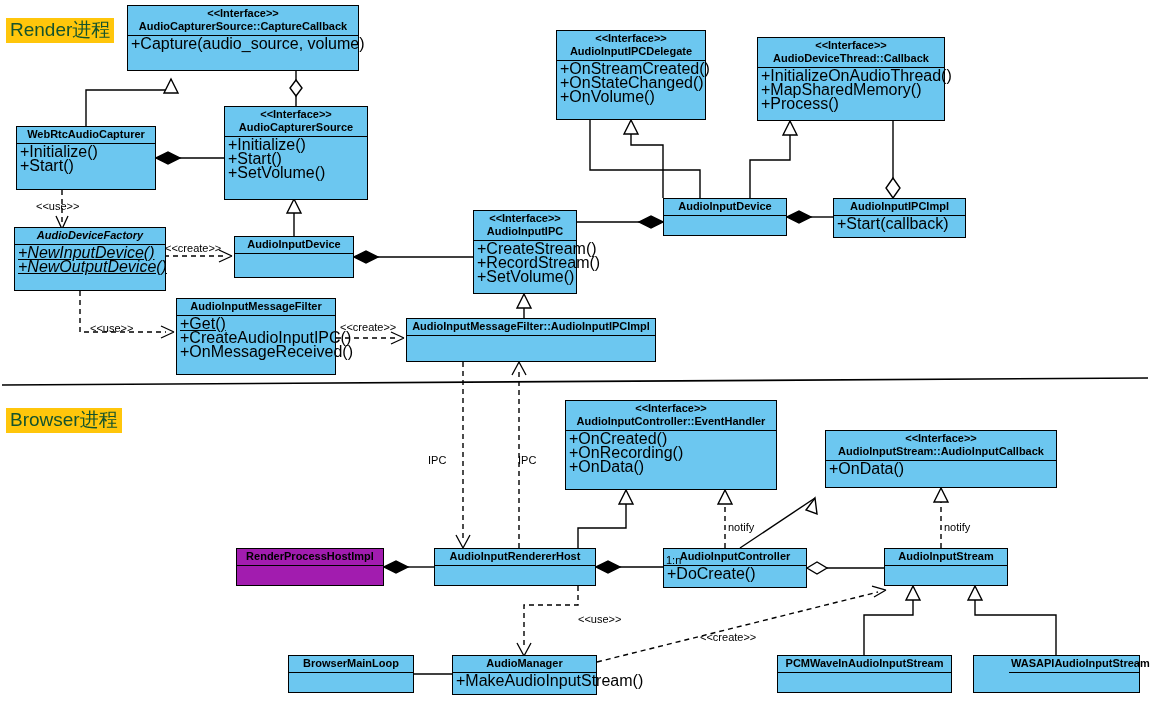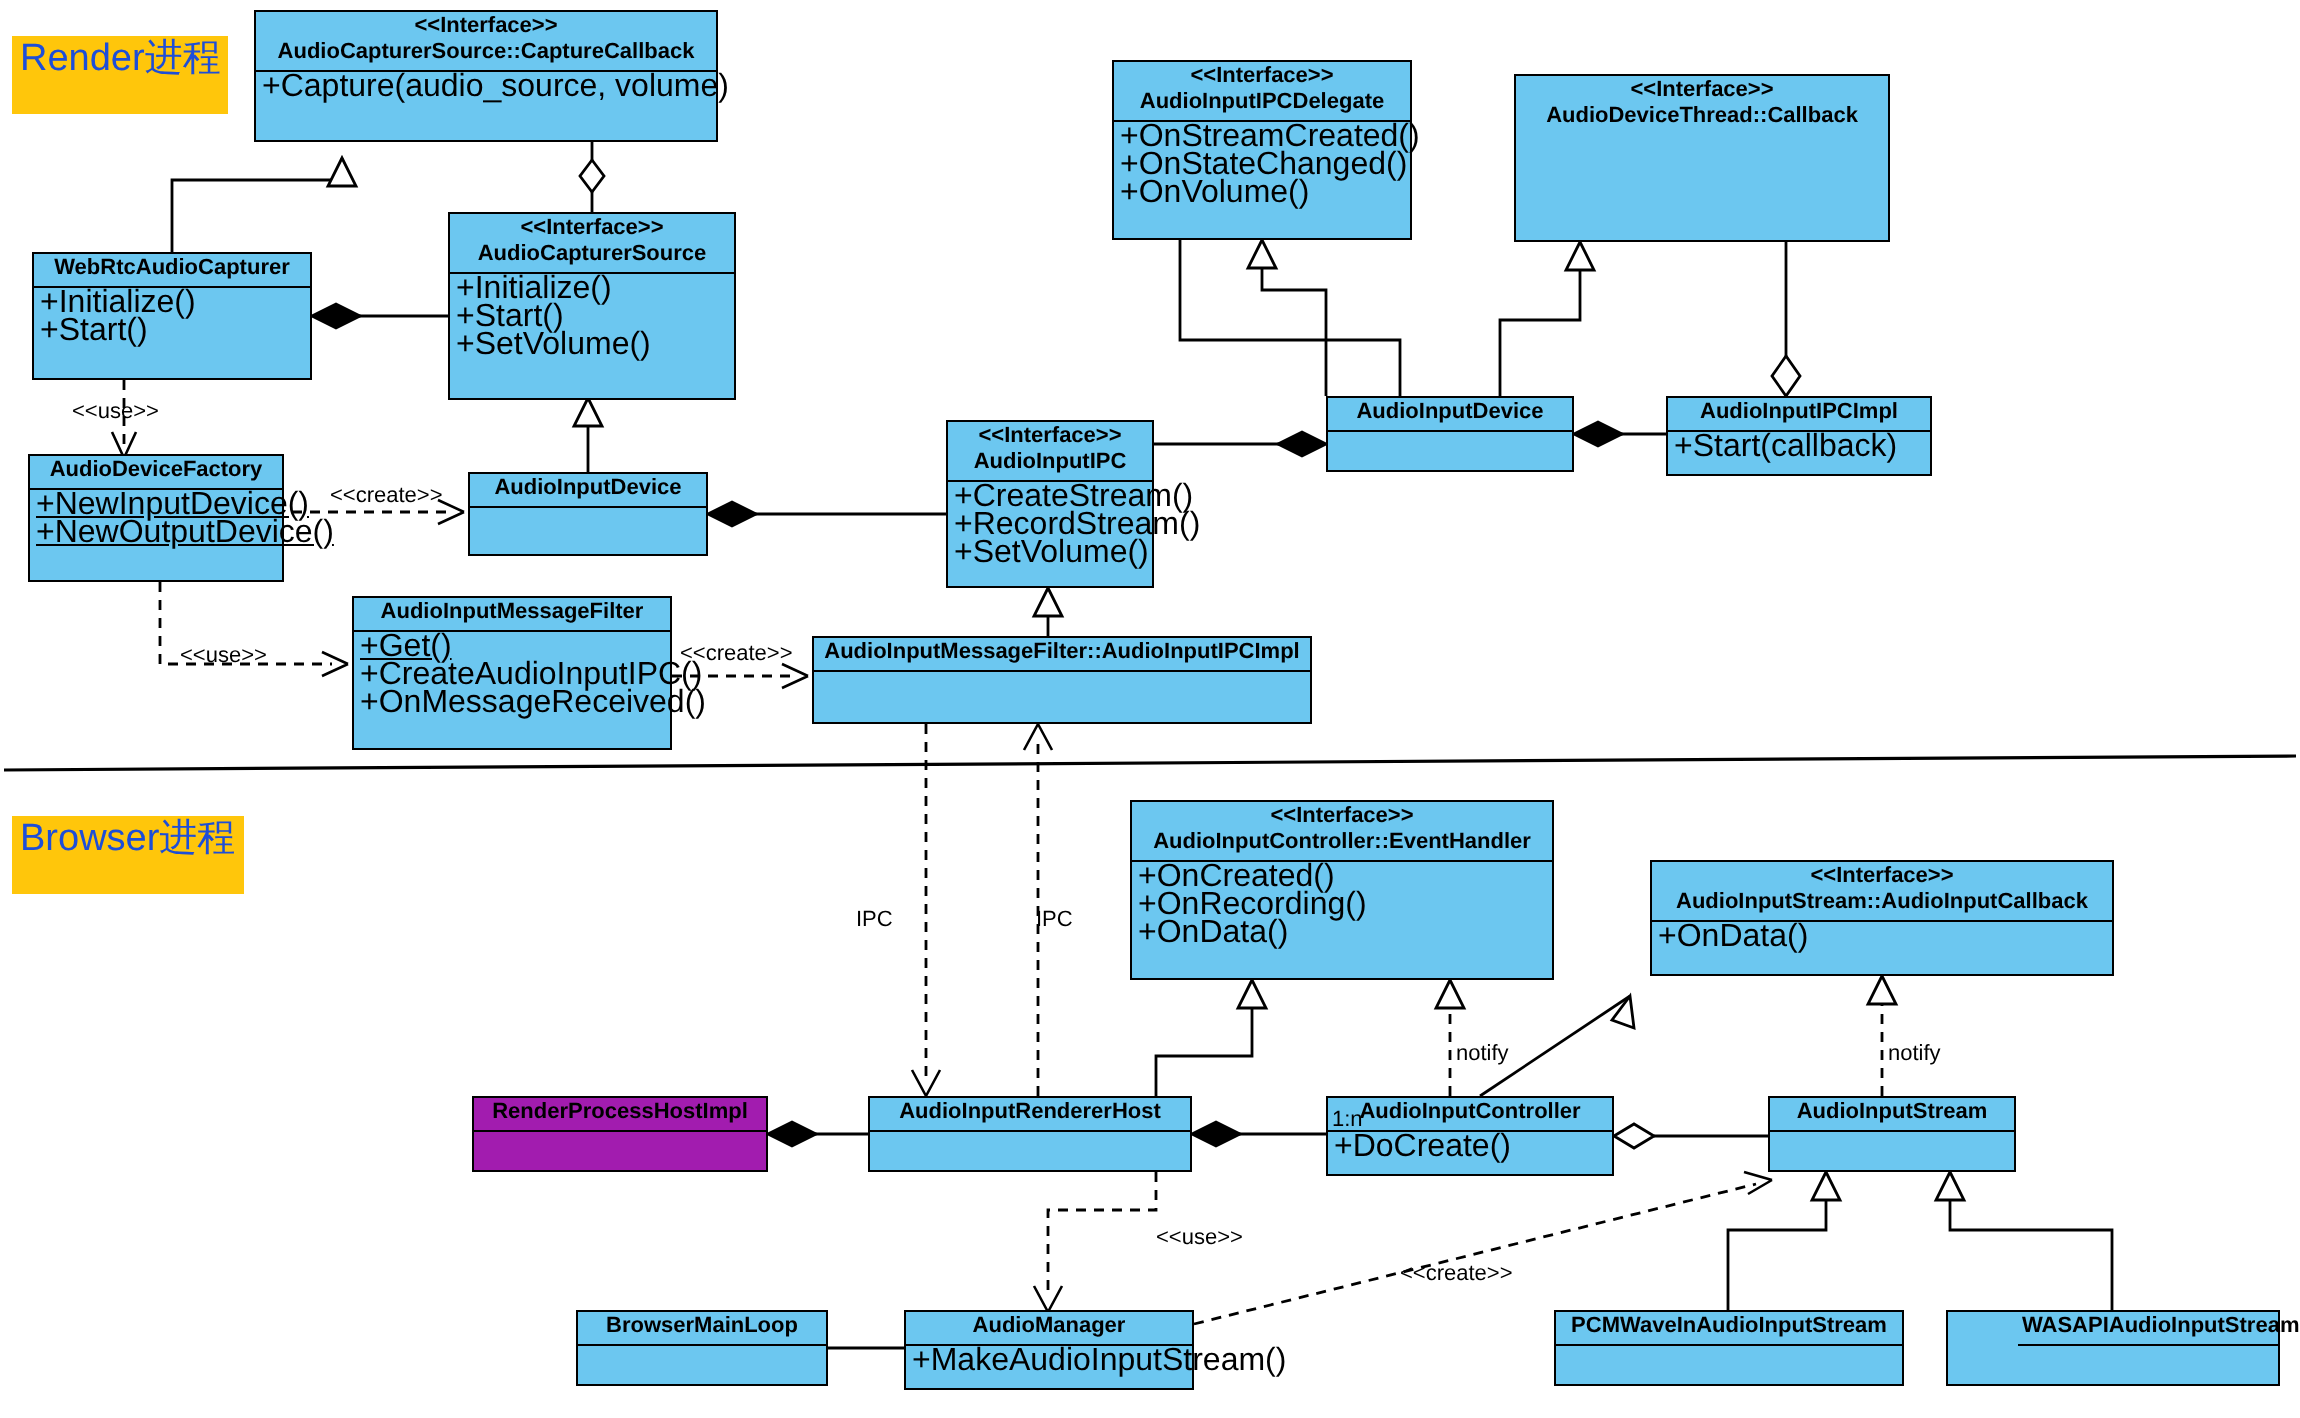--- a/index.html
+++ b/index.html
@@ -7,21 +7,21 @@
   #canvas{position:relative;width:1150px;height:709px;background:#fff;overflow:hidden;}
   svg.links{position:absolute;left:0;top:0;width:1150px;height:709px;pointer-events:none;}
   .uml{position:absolute;box-sizing:border-box;border:1.4px solid #000;background:#6CC7F0;}
   .uml .hdr{padding:1px 2px 2px;text-align:center;font-weight:bold;font-size:11px;line-height:13px;color:#000;}
   .uml .hdr .iface{display:block;font-weight:bold;font-size:11px;line-height:13px;}
   .uml .body{border-top:1.4px solid #000;padding:1px 2px 2px 3px;font-size:16px;line-height:14px;color:#000;}
   .uml .body div{white-space:nowrap;}
   .uml .body .stat{text-decoration:underline;}
   .uml.empty .body{min-height:22px;}
   .lbl{position:absolute;font-size:11px;color:#000;white-space:nowrap;line-height:12px;}
-  .proc{position:absolute;background:#FFC60B;color:#1d4ed8;font-size:19px;line-height:22px;padding:1px 4px 16px;white-space:nowrap;}
+  .proc{position:absolute;background:#FFC60B;color:#14532d;font-size:19px;line-height:22px;padding:1px 4px 2px;white-space:nowrap;}
 </style>
 </head>
 <body>
 
 <div id="canvas">
 
   <svg class="links" viewBox="0 0 1150 709">
     <defs>
       <marker id="hollowTri" viewBox="0 0 12 12" refX="11" refY="6" markerWidth="11" markerHeight="11" orient="auto-start-reverse">
         <path d="M 0 0 L 11 6 L 0 12 z" fill="#fff" stroke="#000" stroke-width="1.2"></path>
@@ -150,21 +150,21 @@
         </div>
       </div>
       <div class="uml" style="left: 224px; top: 106px; width: 144px; height: 94px; background: rgb(108, 199, 240);">
         <div class="hdr"><span class="iface">&lt;&lt;Interface&gt;&gt;</span><span>AudioCapturerSource</span></div>
         <div class="body">
           <div>+Initialize()</div>
           <div>+Start()</div>
           <div>+SetVolume()</div>
         </div>
       </div>
-      <div class="uml" style="left: 14px; top: 227px; width: 128px; height: 64px; background: rgb(108, 199, 240);">
+      <div class="uml" style="left: 14px; top: 227px; width: 152px; height: 64px; background: rgb(108, 199, 240); font-style: italic;">
         <div class="hdr"><span>AudioDeviceFactory</span></div>
         <div class="body">
           <div class="stat">+NewInputDevice()</div>
           <div class="stat">+NewOutputDevice()</div>
         </div>
       </div>
       <div class="uml empty" style="left: 234px; top: 236px; width: 120px; height: 42px; background: rgb(108, 199, 240);">
         <div class="hdr"><span>AudioInputDevice</span></div>
         <div class="body"></div>
       </div>
@@ -179,20 +179,25 @@
       <div class="uml" style="left: 556px; top: 30px; width: 150px; height: 90px; background: rgb(108, 199, 240);">
         <div class="hdr"><span class="iface">&lt;&lt;Interface&gt;&gt;</span><span>AudioInputIPCDelegate</span></div>
         <div class="body">
           <div>+OnStreamCreated()</div>
           <div>+OnStateChanged()</div>
           <div>+OnVolume()</div>
         </div>
       </div>
       <div class="uml" style="left: 757px; top: 37px; width: 188px; height: 84px; background: rgb(108, 199, 240);">
         <div class="hdr"><span class="iface">&lt;&lt;Interface&gt;&gt;</span><span>AudioDeviceThread::Callback</span></div>
+        <div class="body">
+          <div>+InitializeOnAudioThread()</div>
+          <div>+MapSharedMemory()</div>
+          <div>+Process()</div>
+        </div>
       </div>
       <div class="uml" style="left: 473px; top: 210px; width: 104px; height: 84px; background: rgb(108, 199, 240);">
         <div class="hdr"><span class="iface">&lt;&lt;Interface&gt;&gt;</span><span>AudioInputIPC</span></div>
         <div class="body">
           <div>+CreateStream()</div>
           <div>+RecordStream()</div>
           <div>+SetVolume()</div>
         </div>
       </div>
       <div class="uml empty" style="left: 663px; top: 198px; width: 124px; height: 38px; background: rgb(108, 199, 240);">

